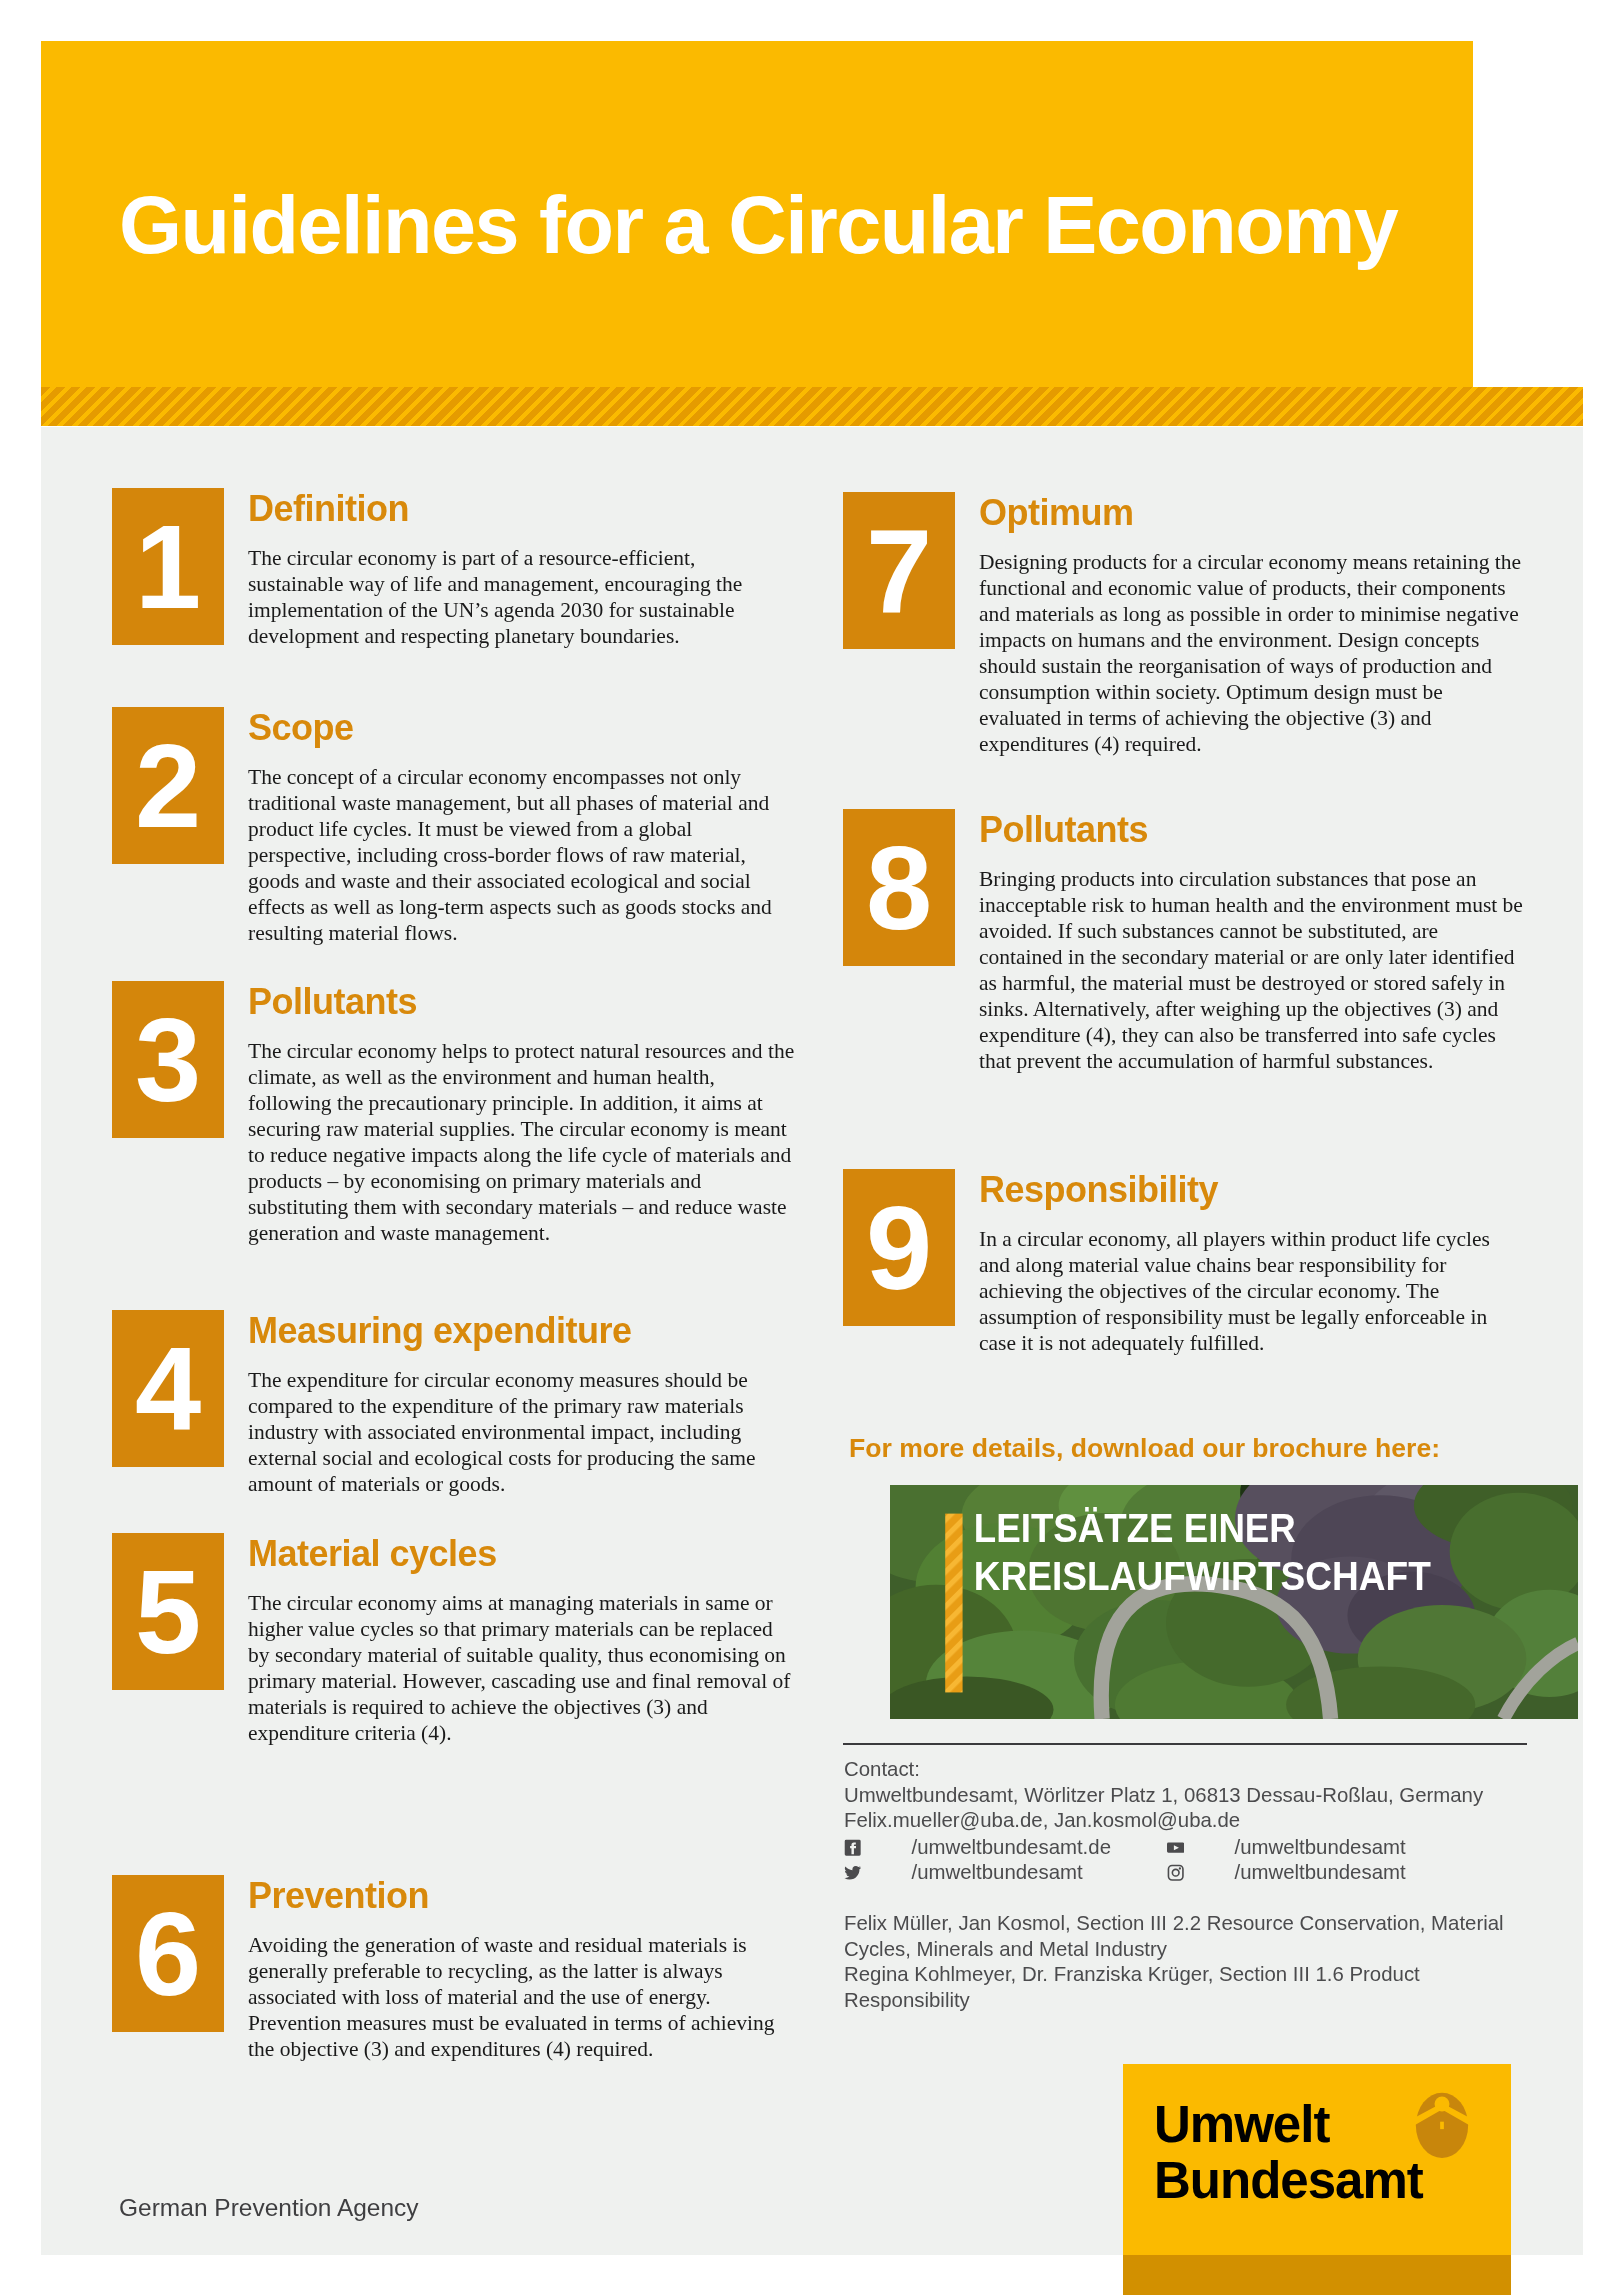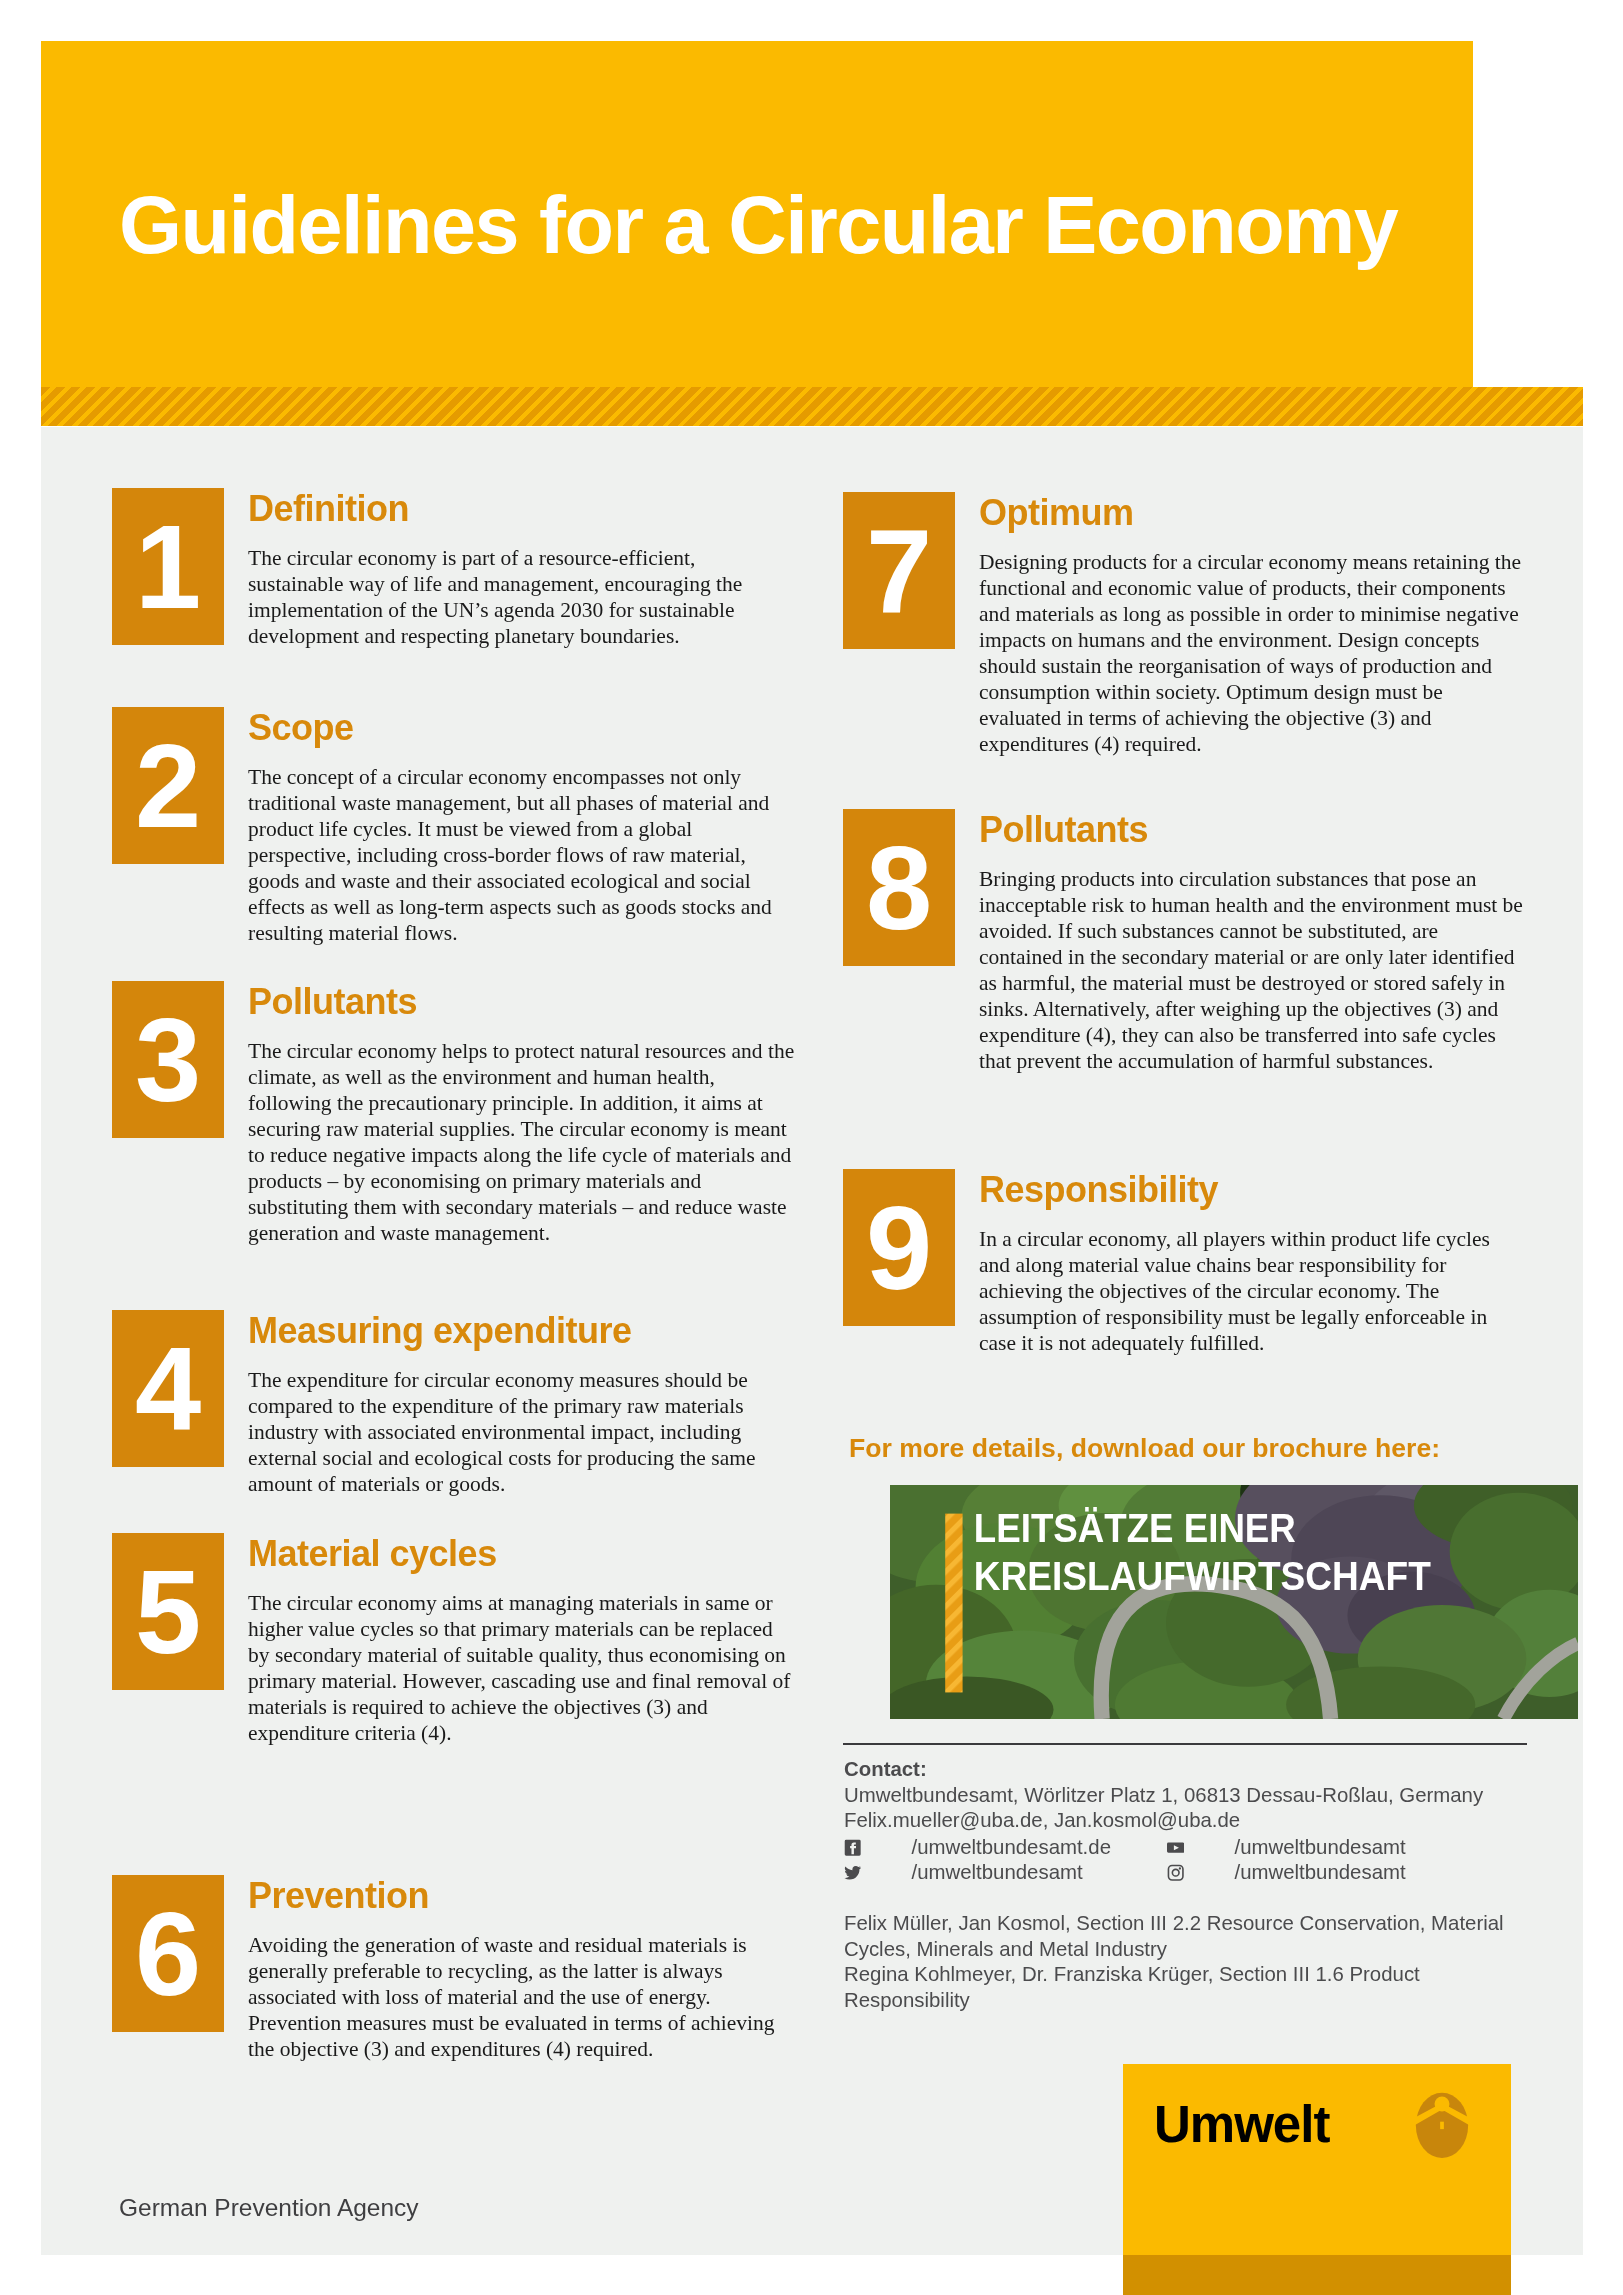--- a/index.html
+++ b/index.html
@@ -51,21 +51,21 @@
   }
   .brochure-cover{position:absolute;left:842px;top:1485px;width:688px;height:234px;cursor:pointer;padding-left:48px;}
   .brochure-cover svg{display:block;width:100%;height:100%;}
   
   .divider{position:absolute;left:843px;top:1743px;width:684px;height:1.5px;background:#3A3A3C;}
   .contact{
     position:absolute;left:844px;top:1757px;width:687px;
     font:400 20.4px/25.5px "Liberation Sans",sans-serif;color:#4B4B4D;
   }
   .contact p{margin:0;}
-  .contact .head{font-weight:700;}
+  .contact .head{font-weight:400;}
   .social{display:grid;grid-template-columns:323px 1fr;margin-top:1px;}
   .social-item{display:flex;align-items:center;height:25.5px;gap:45px;}
   .social-item svg{width:17.4px;height:17.4px;margin-right:5.1px;flex:0 0 auto;}
   .staff{margin-top:25.5px !important;}
   .staff2{margin-top:0 !important;}
   
   .footer-label{
     position:absolute;left:119px;top:2196px;
     font:400 24.5px/1 "Liberation Sans",sans-serif;color:#3F3F41;
   }
@@ -226,20 +226,21 @@
     </div>
   </div>
   <p class="staff">Felix Müller, Jan Kosmol, Section III 2.2 Resource Conservation, Material Cycles, Minerals and Metal Industry</p>
   <p class="staff2">Regina Kohlmeyer, Dr. Franziska Krüger, Section III 1.6 Product Responsibility</p>
 </div>
 
 <div class="footer-label">German Prevention Agency</div>
 <div class="logo-block">
   <div class="logo-text">
     <div>Umwelt</div>
+    <div>Bundesamt</div>
   </div>
   <svg class="logo-emblem" viewBox="0 0 120 150">
     <ellipse cx="60" cy="78" rx="56" ry="70" fill="#C8860C"></ellipse>
     <circle cx="60" cy="32" r="16" fill="#FBBA00"></circle>
     <path d="M4 76 L60 44 L116 76 L116 60 L60 30 L4 60 Z" fill="#FBBA00"></path>
     <rect x="56" y="70" width="8" height="16" fill="#FBBA00"></rect>
   </svg>
 </div>
 <div class="logo-strip"></div>
 

